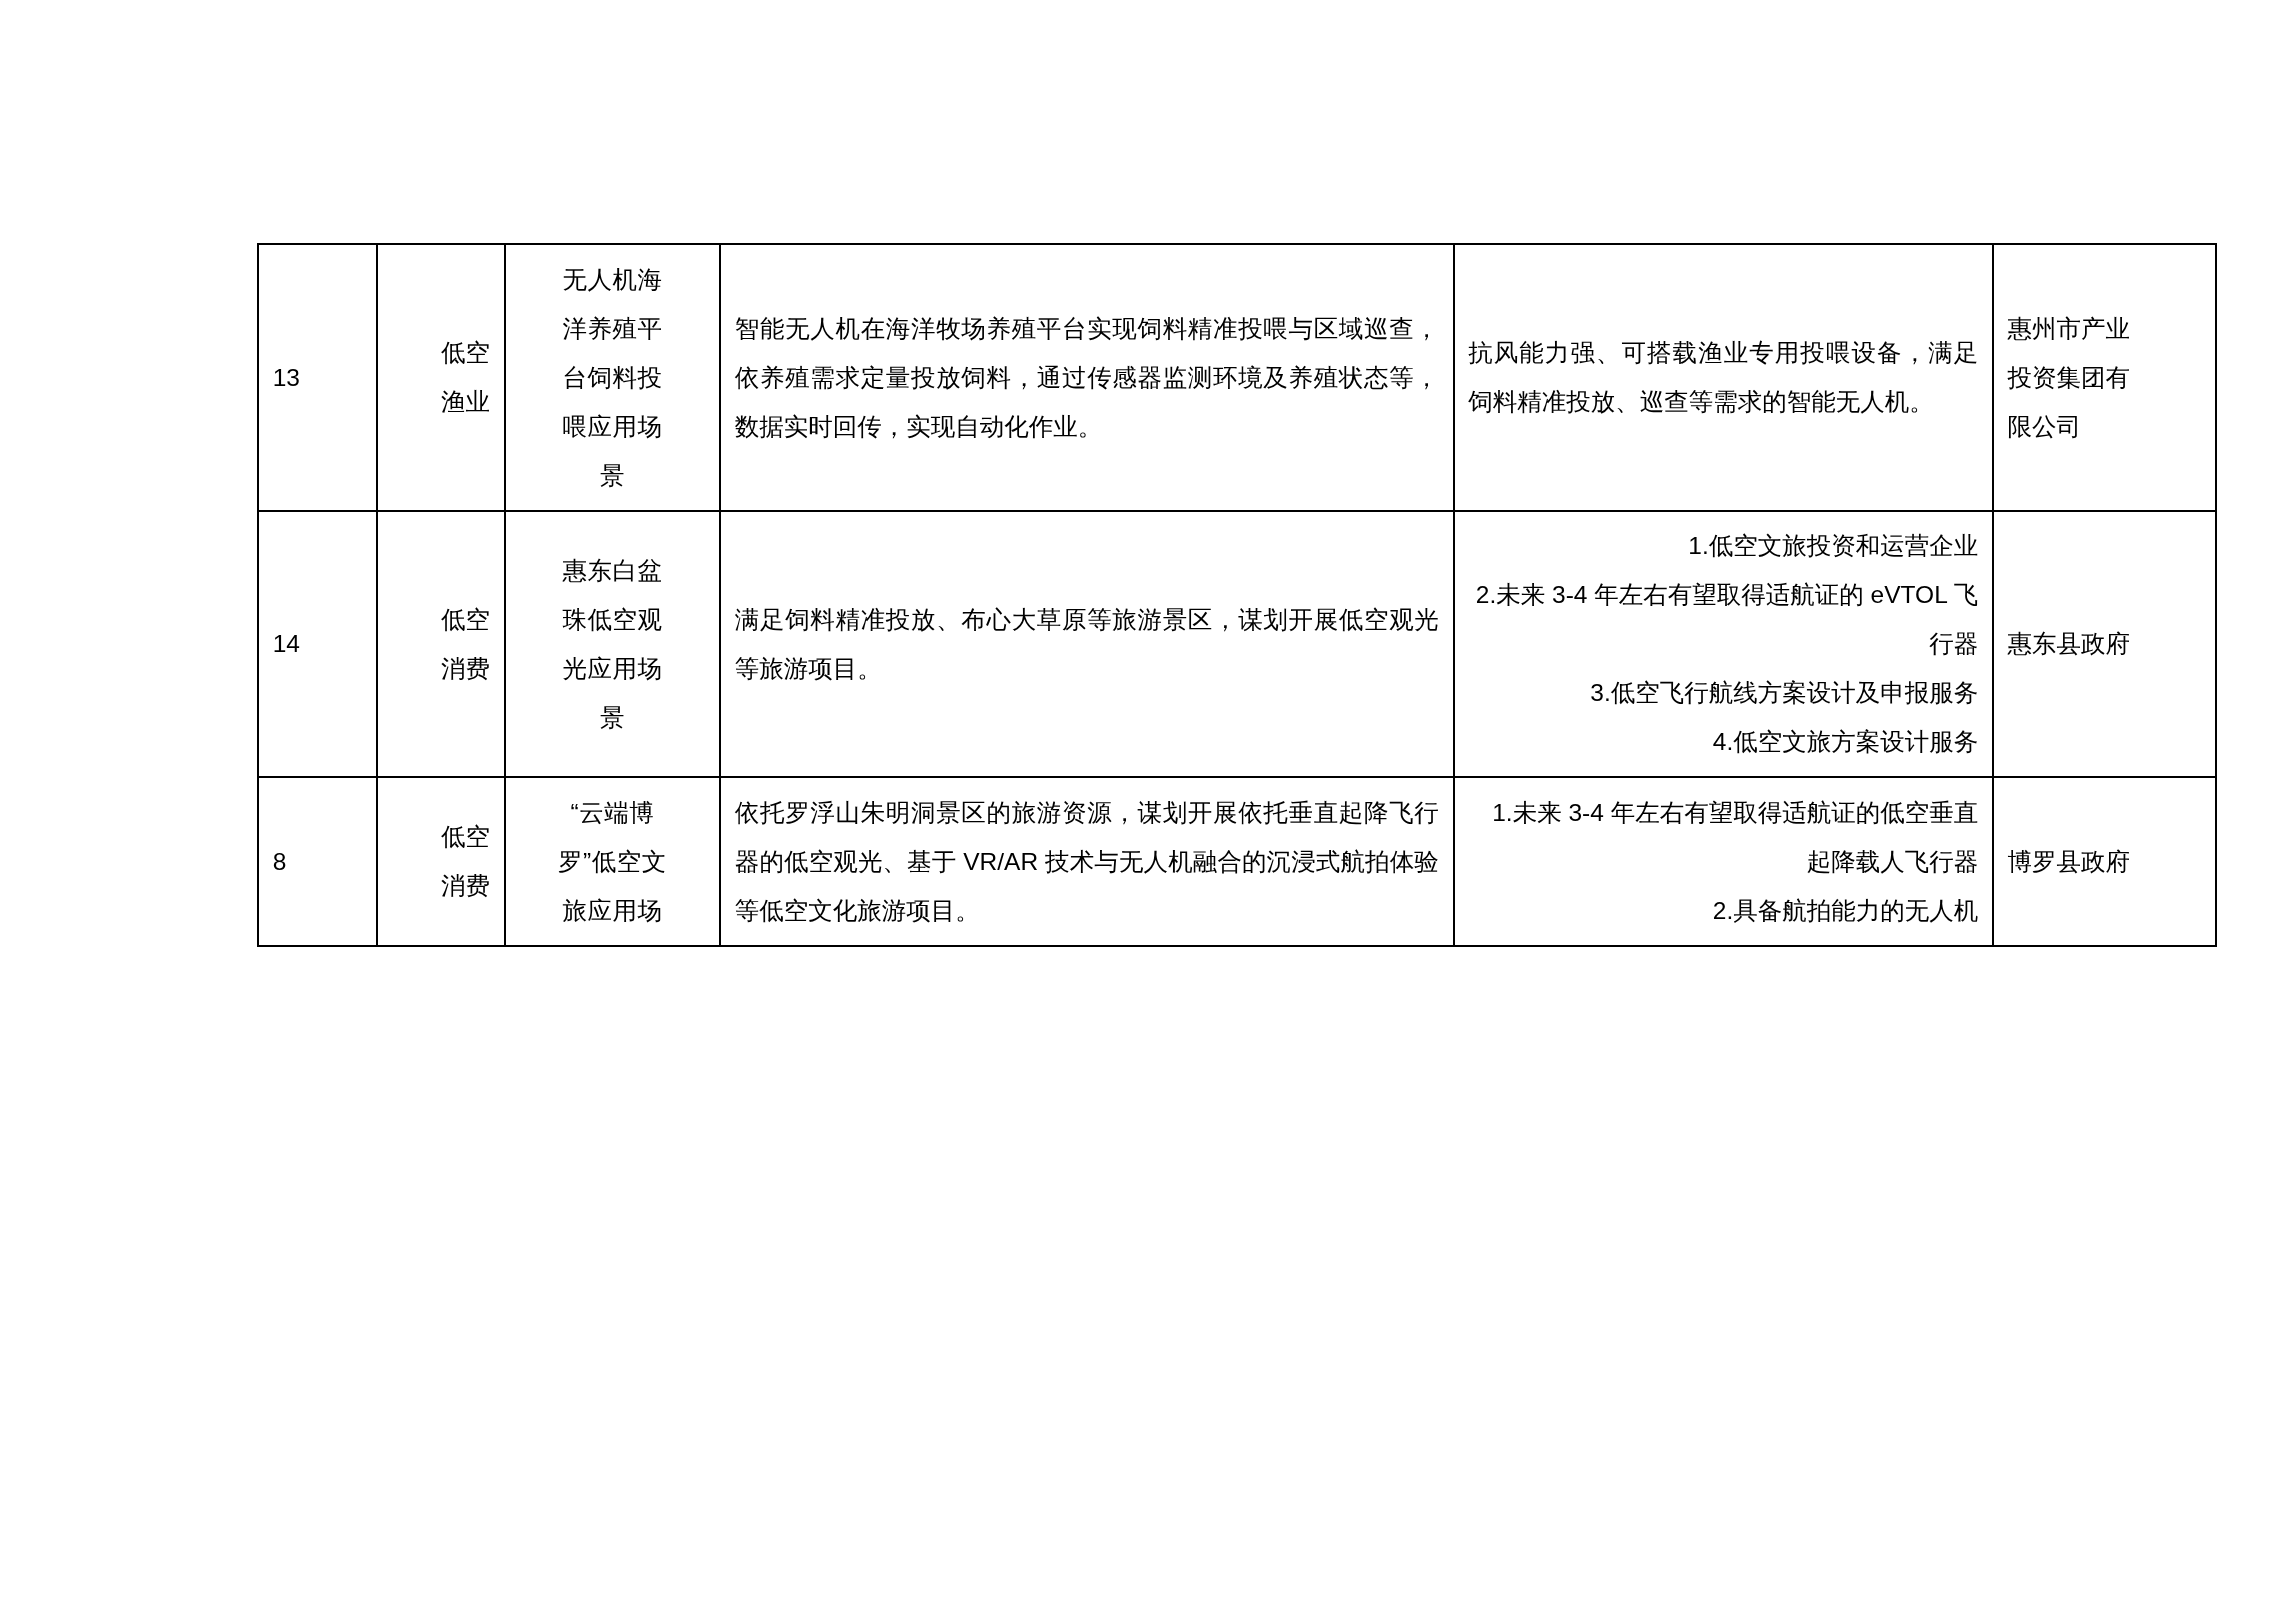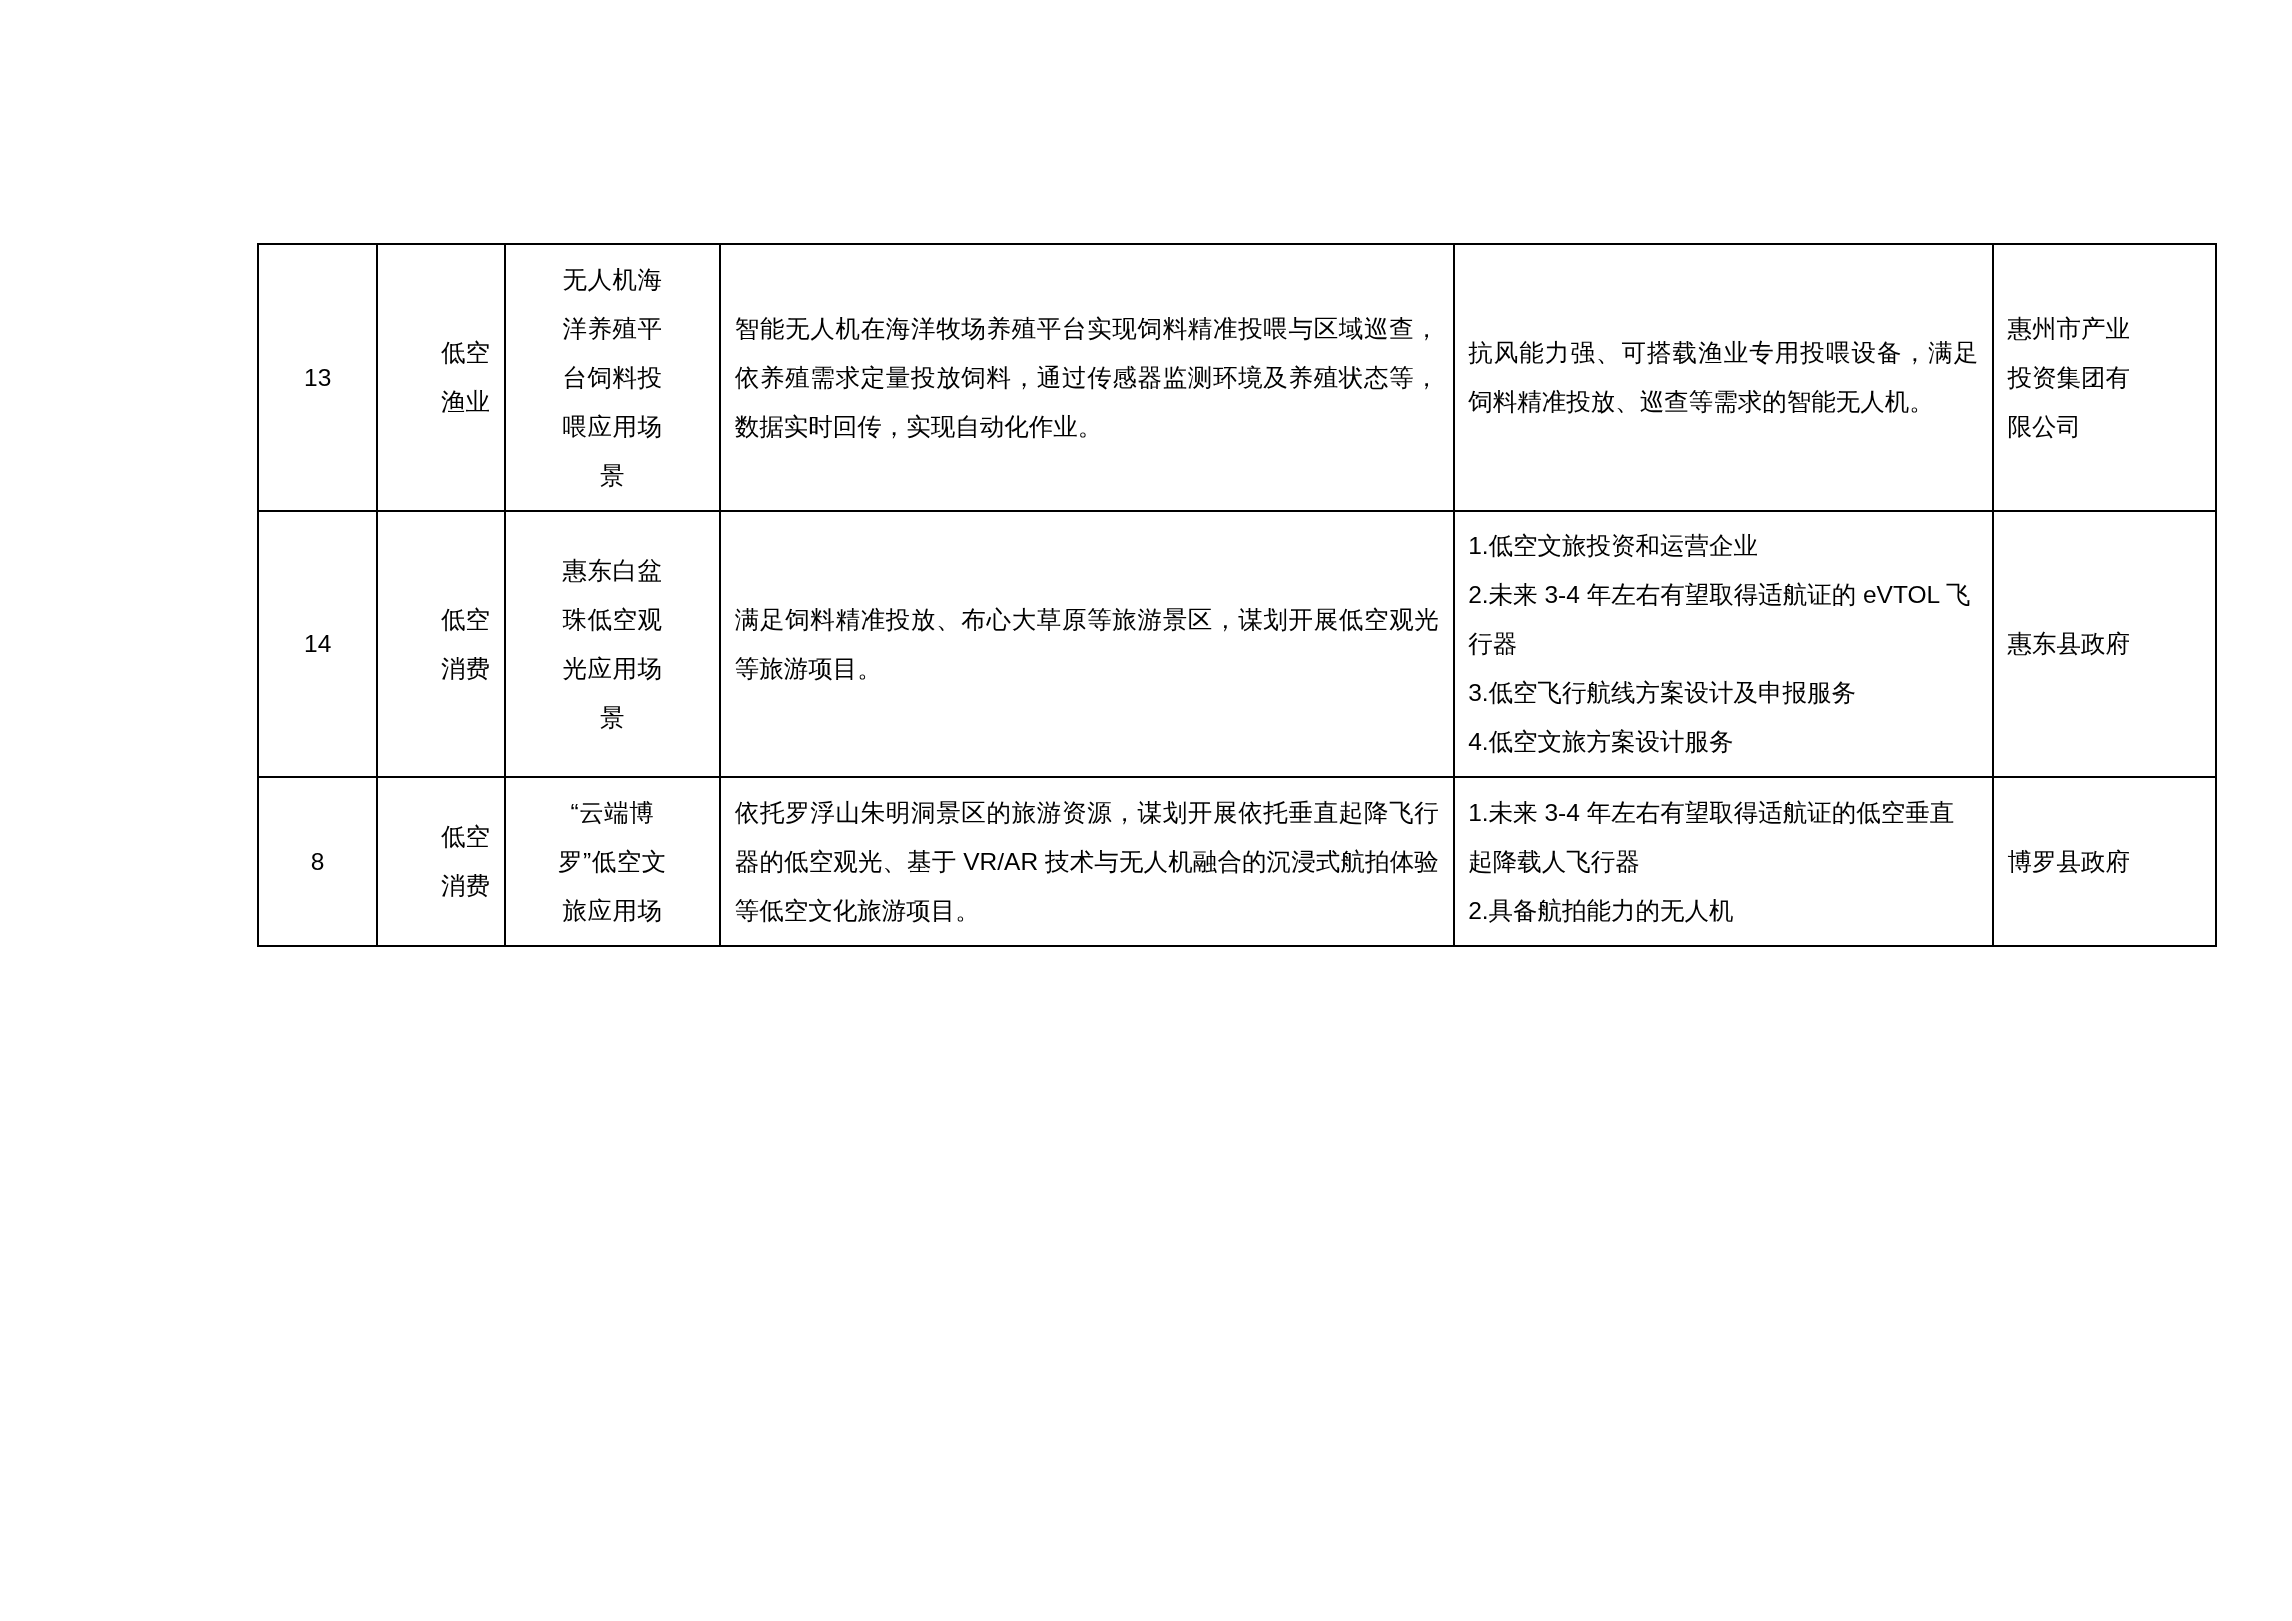--- a/index.html
+++ b/index.html
@@ -30,25 +30,25 @@
   }
   .doc-table td {
     border: 2px solid #000000;
     vertical-align: middle;
     padding: 9.8px 13.7px;
     font-size: 24.5px;
     line-height: 2.0;
     color: #000000;
     margin-top: 40px;
   }
-  .col-no      { width: 90px;  text-align: center; }
+  .col-no      { width: 90px;  }
   .col-field   { width: 98px; text-align: right; }
   .col-name    { width: 186px; text-align: center; }
   .col-desc    { width: 704px; text-align: left; }
-  .col-need    { width: 510px; text-align: left; }
+  .col-need    { width: 510px; text-align: right; }
   .col-unit    { width: 194px; text-align: left; }
 
   .cell-lines > div {
     white-space: normal;
   }
   .vert-name {
     letter-spacing: 0.5px;
   }
   .just {
     text-align: justify;

